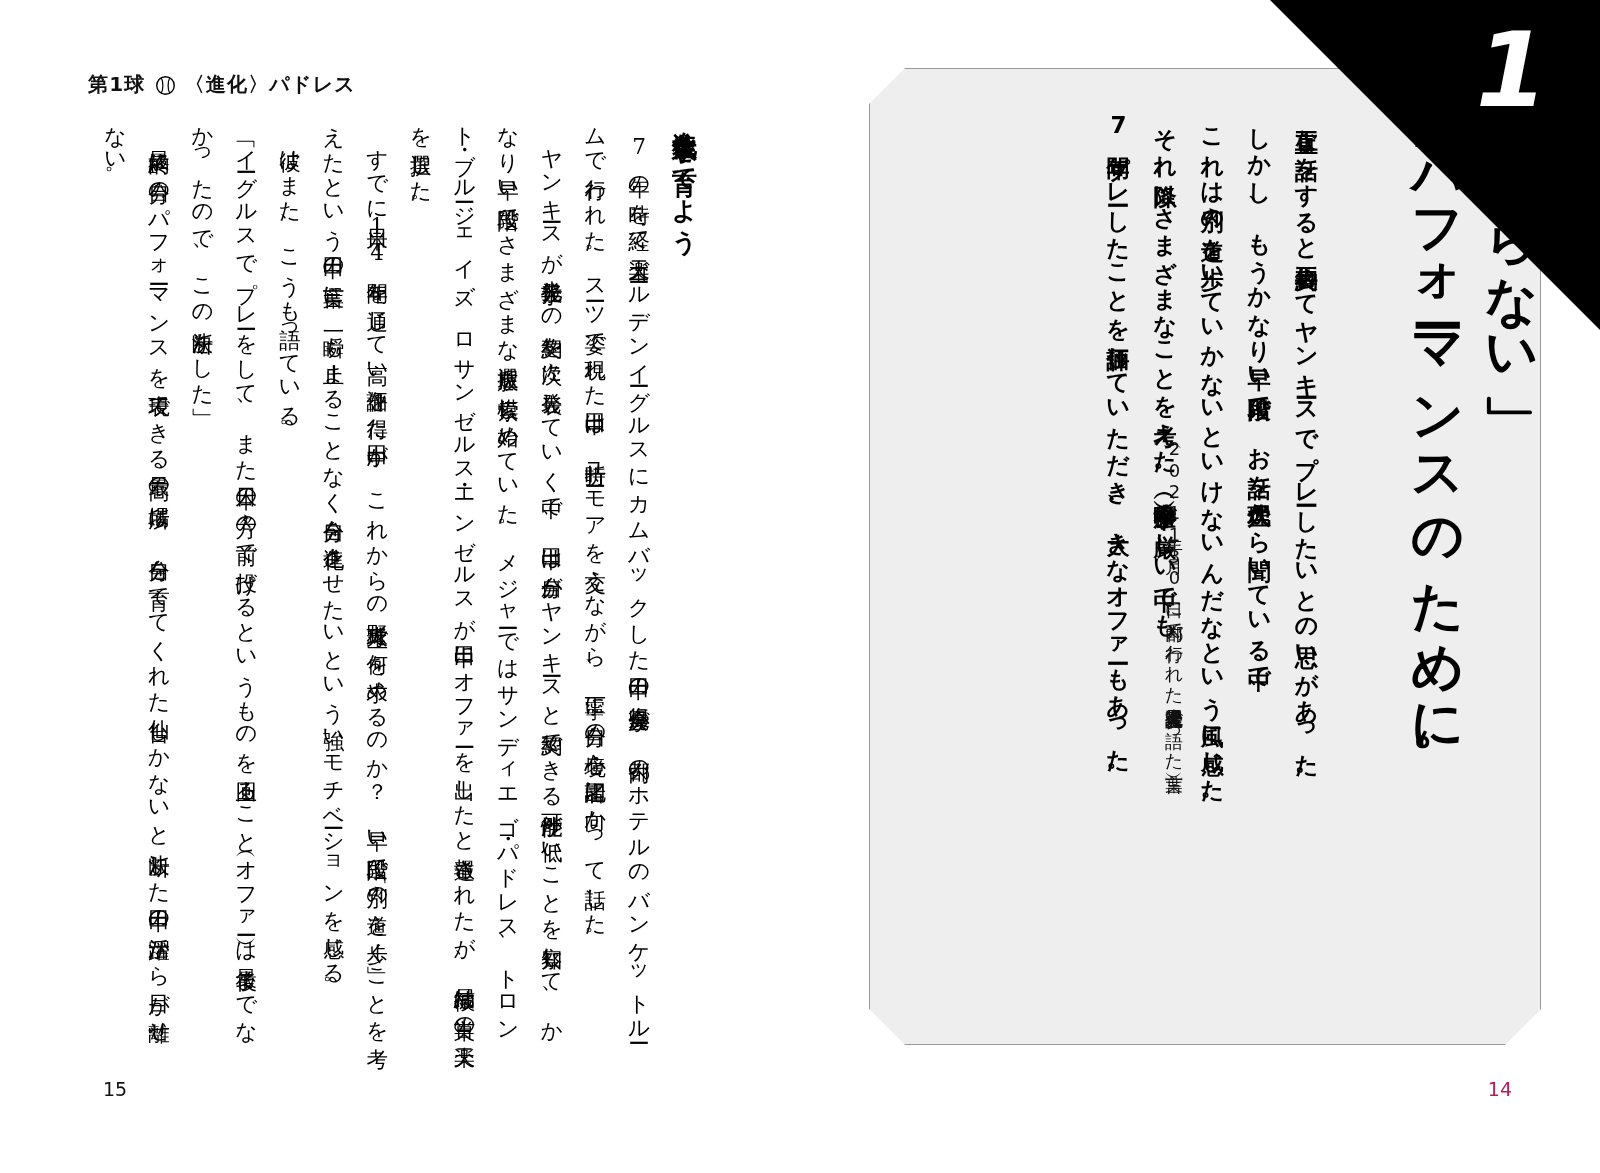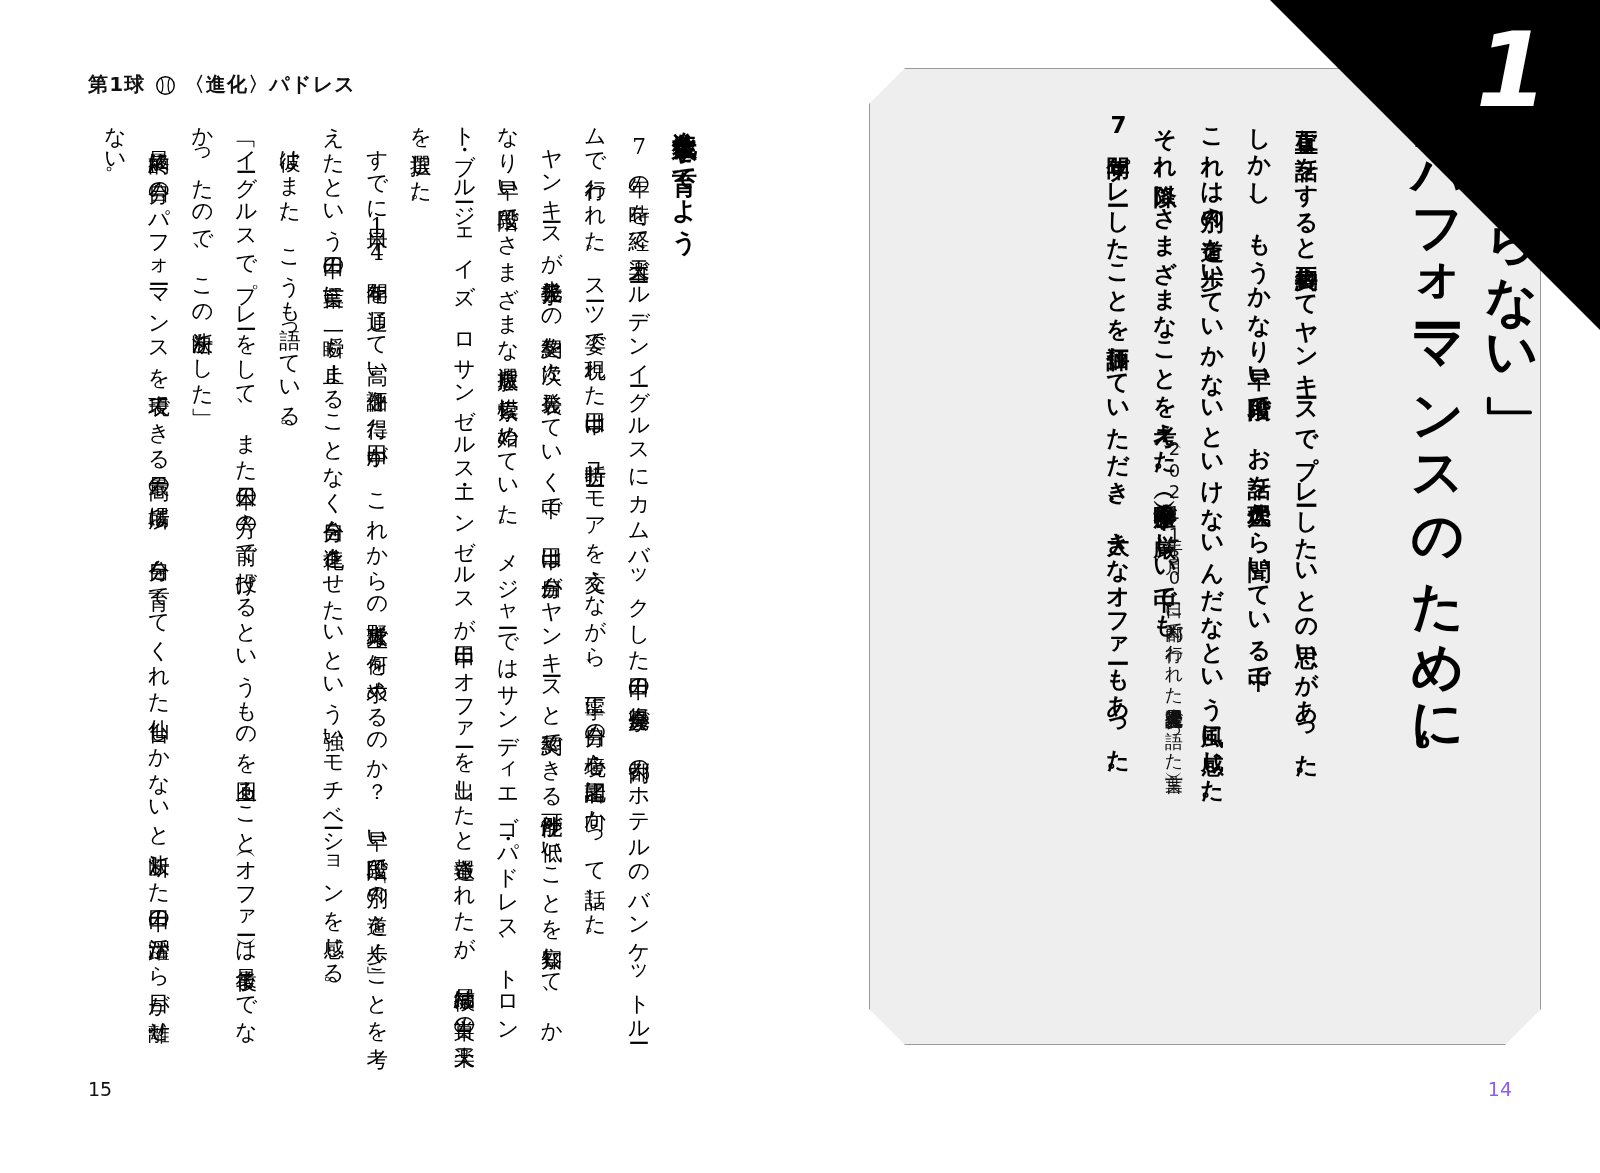--- a/index.html
+++ b/index.html
@@ -74,21 +74,21 @@
     letter-spacing: 0.07em;
     line-height: 1.9;
     font-family: "DejaVu Sans", "Liberation Sans", sans-serif;
   }
   #left-body p {
     margin: 0;
     text-indent: 1em;
   }
   #page-num-left {
     position: absolute;
-    left: 88px;
+    left: 103px;
     top: 1078px;
     font-size: 19px;
     color: #111;
     font-family: "DejaVu Sans", "Liberation Sans", sans-serif;
   }
 
   
   #right-page {
     position: absolute;
     left: 800px; top: 0;
@@ -197,21 +197,21 @@
     color: #111;
     font-weight: 400;
     font-family: "DejaVu Sans", "Liberation Sans", sans-serif;
   }
 
   #page-num-right {
     position: absolute;
     right: 88px;
     top: 1078px;
     font-size: 19px;
-    color: #8b5cf6;
+    color: #be185d;
     font-family: "DejaVu Sans", "Liberation Sans", sans-serif;
   }
 </style>
 </head>
 <body>
 
 <div id="spread">
 
   <div id="left-page">
 

